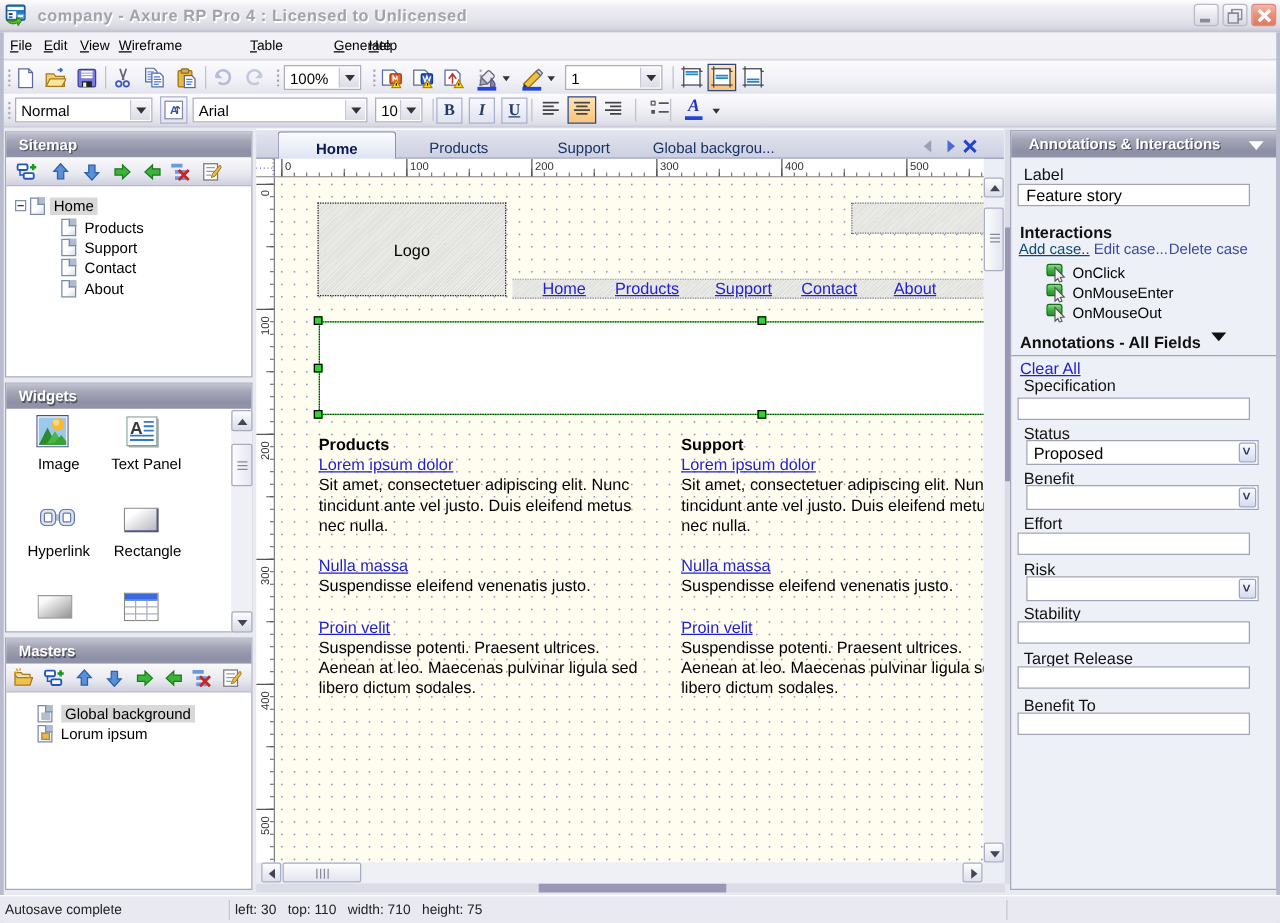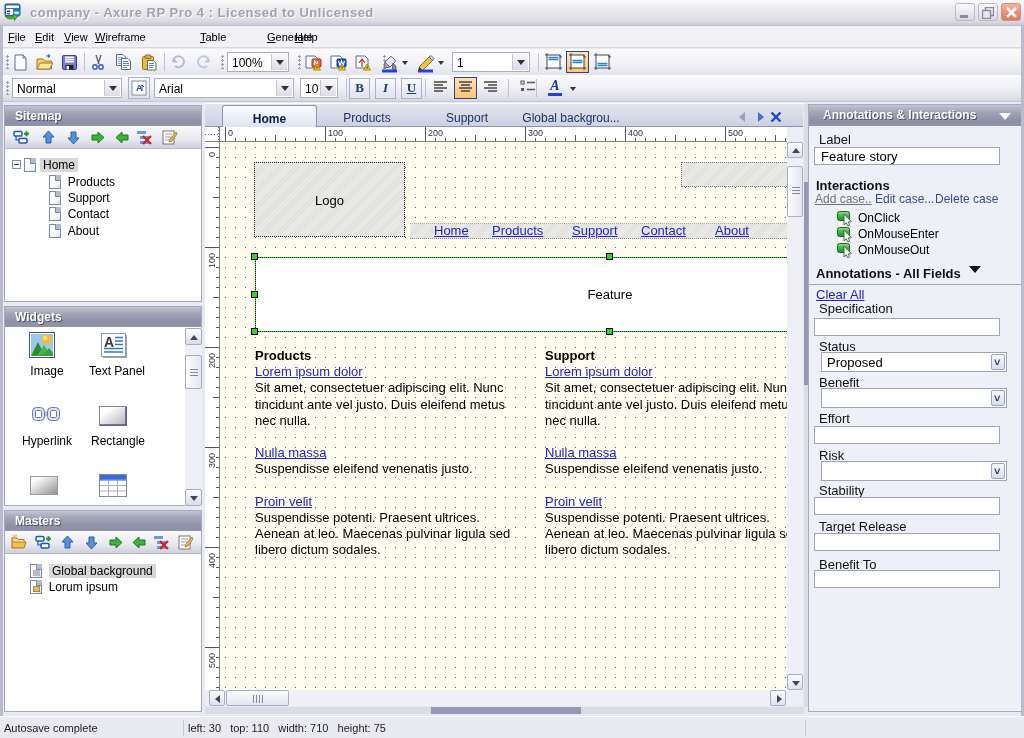--- a/index.html
+++ b/index.html
@@ -514,21 +514,20 @@
 
       <div class="abs hatch" style="left:190px; top:81px; width:377px; height:16px; border-top:1px dotted #aaa; border-bottom:1px dotted #888;"></div>
       <div class="cvlink" style="left:214px; top:81px;">Home</div>
       <div class="cvlink" style="left:272px; top:81px;">Products</div>
       <div class="cvlink" style="left:352px; top:81px;">Support</div>
       <div class="cvlink" style="left:421px; top:81px;">Contact</div>
       <div class="cvlink" style="left:495px; top:81px;">About</div>
 
       <div class="abs" style="left:35px; top:115px; width:710px; height:75px; background:#fff; border:1px solid #2fd42f;"></div>
       <div class="abs" style="left:35px; top:115px; width:710px; height:75px; border:1px dotted #111; opacity:0.85;"></div>
-      <div class="abs" style="left:35px; top:145px; width:710px; text-align:center; font-size:13px;">Feature</div>
       <div class="handle" style="left:31px; top:111px;"></div>
       <div class="handle" style="left:31px; top:149px;"></div>
       <div class="handle" style="left:31px; top:186px;"></div>
       <div class="handle" style="left:386px; top:111px;"></div>
       <div class="handle" style="left:386px; top:186px;"></div>
 
       <div class="ccol" style="left:35px; top:206px;">
         <b>Products</b><br>
         <span class="lnk">Lorem ipsum dolor</span><br>
         Sit amet, consectetuer adipiscing elit. Nunc<br>
@@ -597,21 +596,21 @@
     <div class="abs" style="left:226px; top:0; width:150px; height:7px; background:#9a97b5;"></div>
   </div>
 
   <div id="rpanel">
     <div id="rphead">Annotations &amp; Interactions
       <div class="arr" style="right:10px; top:8px; border-left:6px solid transparent; border-right:6px solid transparent; border-top:7px solid #fff;"></div>
     </div>
     <div class="rlabel" style="top:27px;">Label</div>
     <input class="rinput" style="top: 42px;" value="Feature story">
     <div class="rlabel" style="top:73px; left:7px; font-weight:bold; font-size:13px;">Interactions</div>
-    <div class="rlabel" style="top:87px; left:6px; color:#737373; text-decoration:underline; font-size:12px;">Add case..</div>
+    <div class="rlabel" style="top:87px; left:6px; color:#0c4a6e; text-decoration:underline; font-size:12px;">Add case..</div>
     <div class="rlabel" style="top:87px; left:66px; color:#3a4a9a; font-size:12px;">Edit case...</div>
     <div class="rlabel" style="top:87px; left:126px; color:#3a4a9a; font-size:12px;">Delete case</div>
     <div class="evrow" style="top:105px;"><svg width="17" height="16" viewBox="0 0 17 16">
           <defs>
             <linearGradient id="gr1" x1="0" y1="0" x2="0" y2="1">
               <stop offset="0" stop-color="#8ee08e"></stop>
               <stop offset="0.5" stop-color="#3cb43c"></stop>
               <stop offset="1" stop-color="#2a8a2a"></stop>
             </linearGradient>
           </defs>

